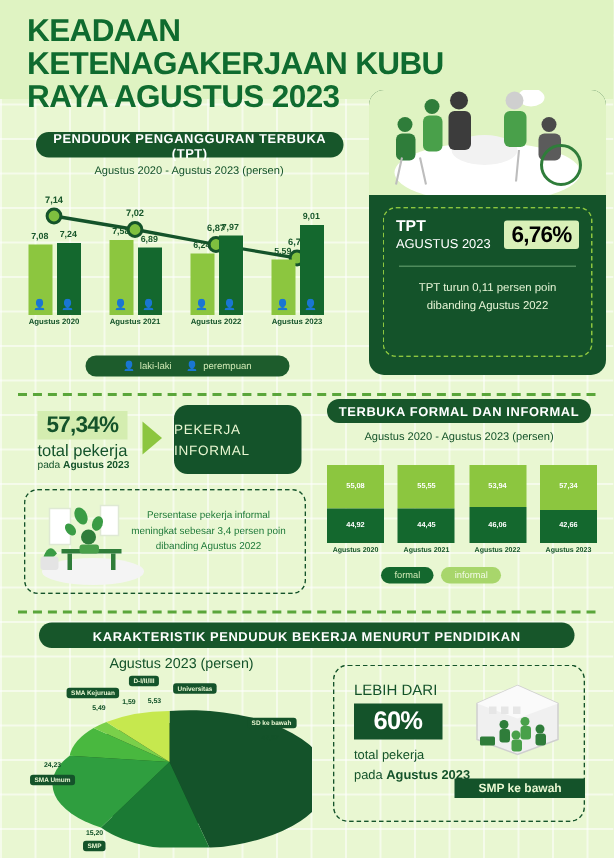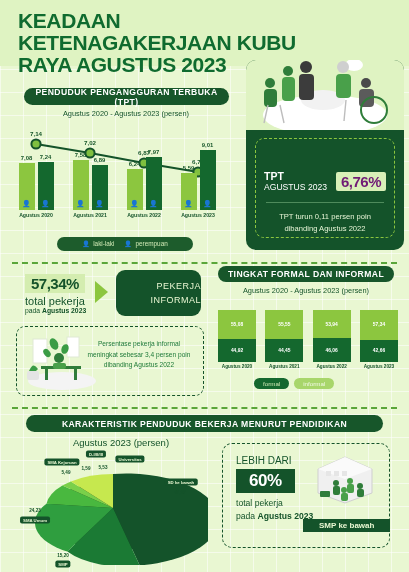--- a/index.html
+++ b/index.html
@@ -76,26 +76,26 @@
   
   #hero{
     position:absolute; left:246px; top:60px; width:158px; height:190px;
     background:#14532a; border-radius:10px; overflow:hidden;
   }
   #hero-illus{ position:absolute; left:0; top:-55px; width:158px; height:125px; }
   #hero-box{
     position:absolute; left:9px; top:78px; width:140px; height:100px;
     border:1.4px dashed #8cc63f; border-radius:9px; padding:7px 8px;
   }
-  #hero-row{ display:flex; align-items:center; justify-content:space-between;margin-top:25px; }
+  #hero-row{ display:flex; align-items:center; justify-content:space-between; }
   #hero-lbl{ color:#fff; line-height:10.5px; }
   #hero-lbl .a{ font-size:10.5px; font-weight:bold; }
   #hero-lbl .b{ font-size:8.6px; }
   #hero-val{
-    background:#d9f0b8; color:#701a75; font-size:15px; font-weight:bold;
+    background:#d9f0b8; color:#000000; font-size:15px; font-weight:bold;
     padding:1px 5px; border-radius:2px; letter-spacing:-0.5px;
   }
   #hero-div{ height:1px; background:#4f8b5c; margin:10px 2px 8px; }
   #hero-note{ color:#e6f5d6; font-size:7.6px; line-height:12px; text-align:center; }
 
   
   .sep{ position:absolute; left:12px; width:385px; height:0;
         border-top:2px dashed #5aa63a; }
 
   
@@ -104,21 +104,21 @@
     padding:1px 6px; letter-spacing:-0.5px; }
   #inf-t1{ position:absolute; left:25px; top:295px; font-size:11px; color:#14532a; }
   #inf-t2{ position:absolute; left:25px; top:307px; font-size:6.8px; color:#14532a; }
   #inf-t2 b{ font-weight:bold; }
   #inf-arrow{ position:absolute; left:95px; top:281px; width:0;height:0;
     border-top:11px solid transparent; border-bottom:11px solid transparent;
     border-left:13px solid #8cc63f; }
   #inf-tag{
     position:absolute; left:116px; top:270px; width:85px; height:46px;
     background:#14532a; border-radius:9px; color:#e9f7d2;
-    display:flex; flex-direction:column; align-items:flex-end; justify-content:center;
+    display:flex; flex-direction:column; align-items:flex-start; justify-content:center;
     font-size:9px; line-height:14px; letter-spacing:.5px;
   }
   #inf-note-box{
     position:absolute; left:16px; top:326px; width:188px; height:70px;
     border:1.6px dashed #14532a; border-radius:9px;
   }
   #inf-note{ position:absolute; right:8px; top:12px; width:112px;
     font-size:6.6px; line-height:10.5px; color:#1f7a3a; text-align:center; }
   #inf-illus{ position:absolute; left:6px; top:6px; width:78px; height:58px; }
 
@@ -327,21 +327,21 @@
       <rect x="51" y="36" width="3" height="11" fill="#2f7d3a"></rect>
       <circle cx="36" cy="25" r="5" fill="#2f7d3a"></circle>
       <rect x="30" y="30" width="13" height="6" rx="2" fill="#49a04a"></rect>
       <path d="M6 38 q4 -10 9 -2 q-5 6 -9 2z" fill="#3a9c45"></path>
       <rect x="4" y="38" width="12" height="9" rx="2" fill="#e4e4e4"></rect>
     </svg>
     <div id="inf-note">Persentase pekerja informal meningkat sebesar 3,4 persen poin dibanding Agustus 2022</div>
   </div>
 
   <div id="fi-panel">
-    <div class="pill" id="fi-title">TINGKAT FORMAL DAN INFORMAL</div>
+    <div class="pill" id="fi-title">TERBUKA FORMAL DAN INFORMAL</div>
     <div class="panel-sub" id="fi-sub">
       <div>Agustus 2020 - Agustus 2023 (persen)</div>
     </div>
 
     <div id="fi-plot">
       <div class="fi-col">
         <div class="fi-stack">
           <div class="seg f" style="height:55.08%">55,08</div>
           <div class="seg i" style="height:44.92%">44,92</div>
         </div>

